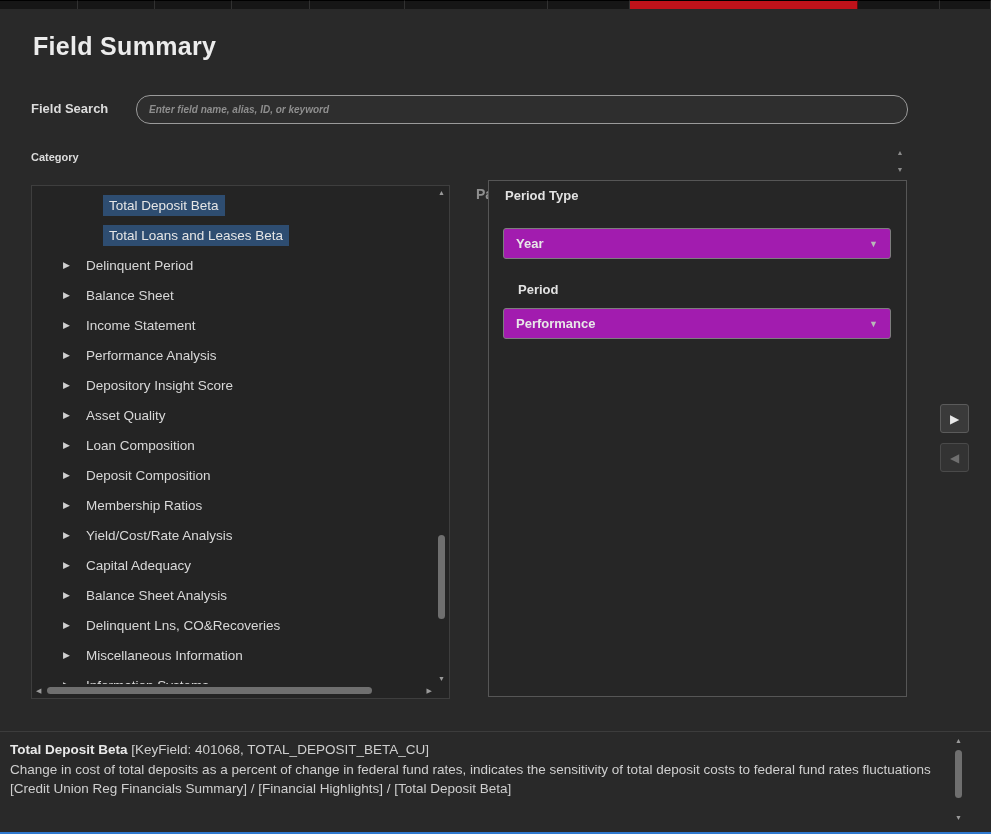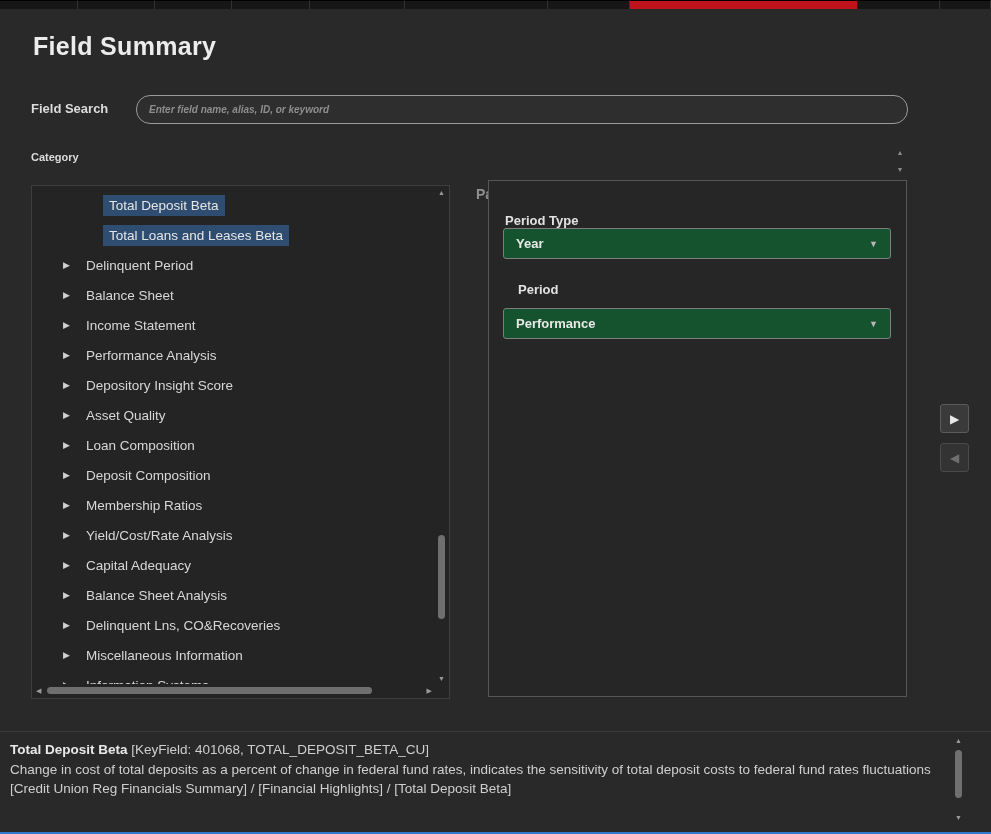--- a/index.html
+++ b/index.html
@@ -54,25 +54,25 @@
   .hscroll .thumb { position:absolute; top:3px; height:7px; left:14px; width:325px; background:#6f6f6f; border-radius:4px; }
 
   .params-heading { position:absolute; left:476px; top:157px; font-size:14px; font-weight:bold; color:#8f8f8f;margin-top:29px; }
   .params-scroll-arrows { position:absolute; left:893px; top:149px; width:14px; display:flex; flex-direction:column; align-items:center; gap:10px; font-size:7px; color:#8a8a8a; }
 
   .params-panel {
     position:absolute; left:488px; top:180px; width:419px; height:517px;
     background:#262626; border:1px solid #565656;
   }
   .param-label { position:absolute; left:16px; font-size:13px; font-weight:bold; color:#e2e2e2; }
-  .param-label.l1 { top:32px; }
+  .param-label.l1 { top:7px; }
   .param-label.l2 { top:101px;padding-left:13px; }
   .dropdown {
     position:absolute; left:14px; width:388px; height:31px;
-    background:#14532d; border:1px solid #7d7d7d; border-radius:3px;
+    background:#a21caf; border:1px solid #7d7d7d; border-radius:3px;
     display:flex; align-items:center; justify-content:space-between;
     padding:0 12px; cursor:default;
   }
   .dropdown.d1 { top:47px; }
   .dropdown.d2 { top:127px; }
   .dropdown .value { font-size:13px; font-weight:bold; color:#e8e8e8; }
   .dropdown .caret { font-size:9px; color:#b8b8b8; }
 
   .move-btn {
     position:absolute; left:940px; width:29px; height:29px;

